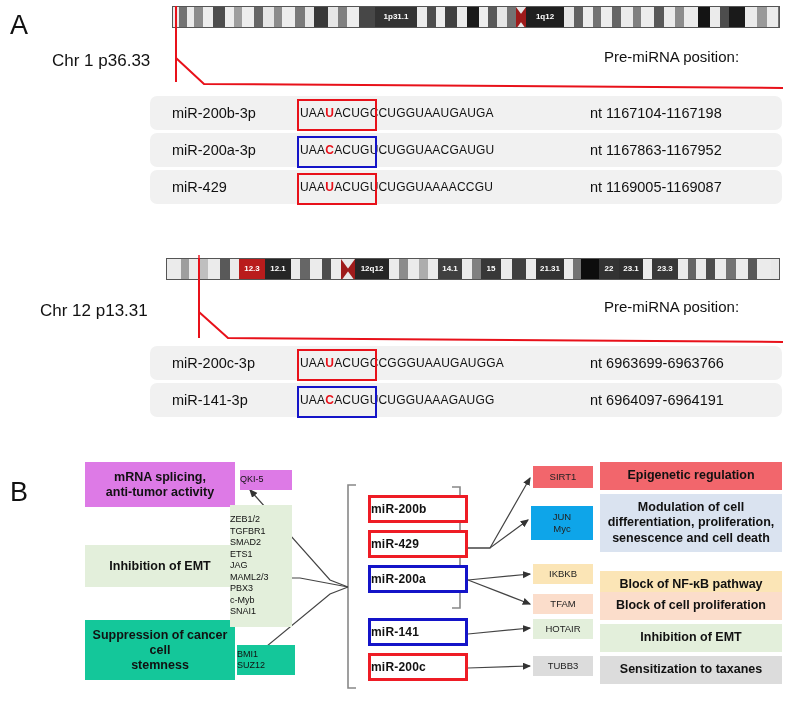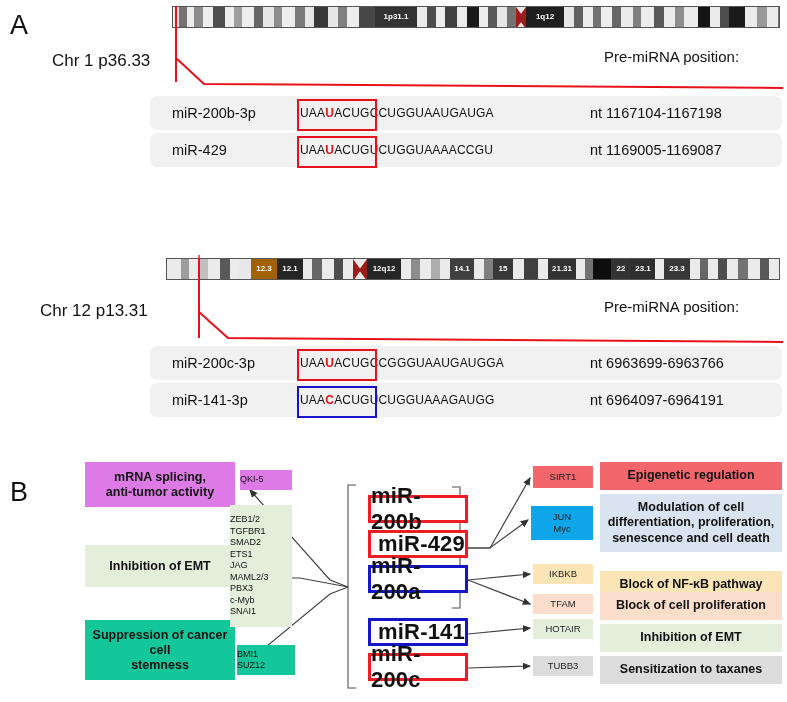--- a/index.html
+++ b/index.html
@@ -43,21 +43,21 @@
   .seedbox.blue{border:2px solid #1414c8;}
 
   
   .bbox{position:absolute;box-sizing:border-box;display:flex;align-items:center;
         justify-content:center;text-align:center;font-weight:700;color:#111;}
   .func-left{font-size:12.5px;line-height:15px;}
   .genebox{position:absolute;box-sizing:border-box;display:flex;flex-direction:column;
            align-items:flex-start;justify-content:center;text-align:center;
            font-size:9px;line-height:11.5px;color:#111;}
   .mirbox{position:absolute;box-sizing:border-box;display:flex;align-items:center;
-          justify-content:flex-end;background:#fff;font-size:22px;font-weight:700;
+          justify-content:flex-start;background:#fff;font-size:12px;font-weight:700;
           letter-spacing:.2px;}
   .mirbox.red{border:3px solid #ee1c25;}
   .mirbox.blue{border:3px solid #1414c8;}
   .targetbox{position:absolute;box-sizing:border-box;display:flex;flex-direction:column;
              align-items:center;justify-content:center;text-align:center;
              font-size:9.5px;line-height:12px;color:#222;}
   .func-right{position:absolute;box-sizing:border-box;display:flex;align-items:center;
               justify-content:center;text-align:center;font-weight:700;
               font-size:12.5px;line-height:15.5px;color:#111;padding:0 4px;}
   svg.overlay{position:absolute;left:0;top:0;width:787px;height:702px;pointer-events:none;}
@@ -137,36 +137,42 @@
 <div class="abs premirna-label" style="left:604px;top:48px;">Pre-miRNA position:</div>
 
 <div class="seqtable" id="seqtable1" style="left:150px;top:96px;width:632px;">
     <div class="seqrow">
       <div class="seq-name">miR-200b-3p</div>
       <div class="seq-seq"><span>UAA</span><span class="nt-red">U</span><span>ACUGC</span><span>CUGGUAAUGAUGA</span></div>
       <div class="seedbox red" style="left: 147px; top: 3px; width: 80px; height: 32px;"></div>
       <div class="seq-pos">nt 1167104-1167198</div>
     </div>
     <div class="seqrow">
+      <div class="seq-name">miR-200a-3p</div>
+      <div class="seq-seq"><span>UAA</span><span class="nt-red">C</span><span>ACUGU</span><span>CUGGUAACGAUGU</span></div>
+      <div class="seedbox blue" style="left: 147px; top: 3px; width: 80px; height: 32px;"></div>
+      <div class="seq-pos">nt 1167863-1167952</div>
+    </div>
+    <div class="seqrow">
       <div class="seq-name">miR-429</div>
       <div class="seq-seq"><span>UAA</span><span class="nt-red">U</span><span>ACUGU</span><span>CUGGUAAAACCGU</span></div>
       <div class="seedbox red" style="left: 147px; top: 3px; width: 80px; height: 32px;"></div>
       <div class="seq-pos">nt 1169005-1169087</div>
     </div>
   </div>
 
 <div class="abs ideogram" id="ideo12" style="left:166px;top:258px;width:614px;">
     <div class="band" style="width: 14px; background: rgb(235, 235, 235);"></div>
     <div class="band" style="width: 8px; background: rgb(158, 158, 158);"></div>
     <div class="band" style="width: 10px; background: rgb(235, 235, 235);"></div>
     <div class="band" style="width: 9px; background: rgb(191, 191, 191);"></div>
     <div class="band" style="width: 12px; background: rgb(235, 235, 235);"></div>
     <div class="band" style="width: 10px; background: rgb(89, 89, 89);"></div>
     <div class="band" style="width: 9px; background: rgb(235, 235, 235);"></div>
-    <div class="band lbl-on-dark" style="width: 26px; background: #a16207; margin-left: 12px;">
+    <div class="band lbl-on-dark" style="width: 26px; background: #b91c1c;">
       <span>12.3</span>
     </div>
     <div class="band lbl-on-dark" style="width: 26px; background: rgb(38, 38, 38);">
       <span>12.1</span>
     </div>
     <div class="band" style="width: 9px; background: rgb(235, 235, 235);"></div>
     <div class="band" style="width: 10px; background: rgb(102, 102, 102);"></div>
     <div class="band" style="width: 12px; background: rgb(235, 235, 235);"></div>
     <div class="band" style="width: 9px; background: rgb(77, 77, 77);"></div>
     <div class="band" style="width: 10px; background: rgb(235, 235, 235);"></div>

